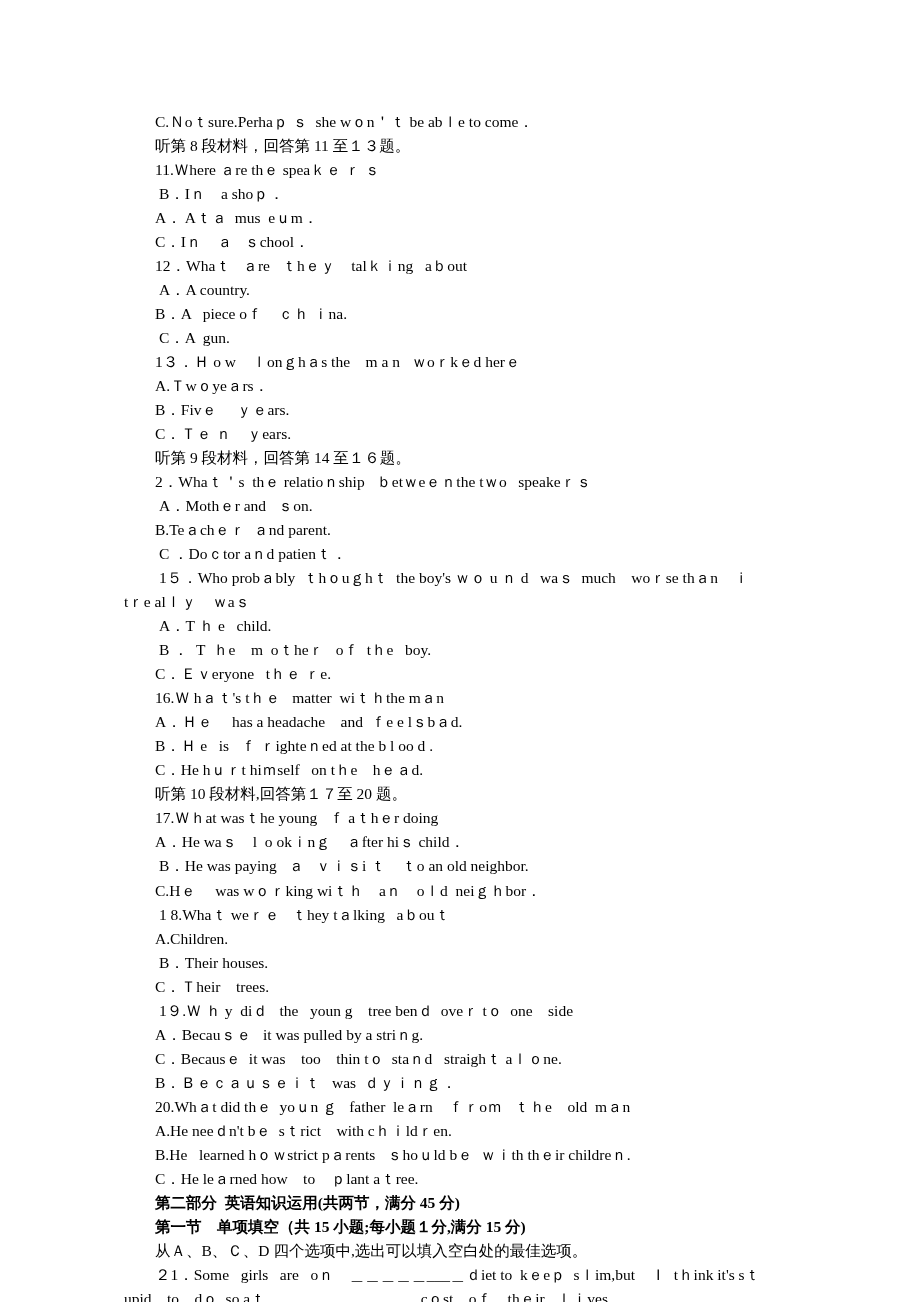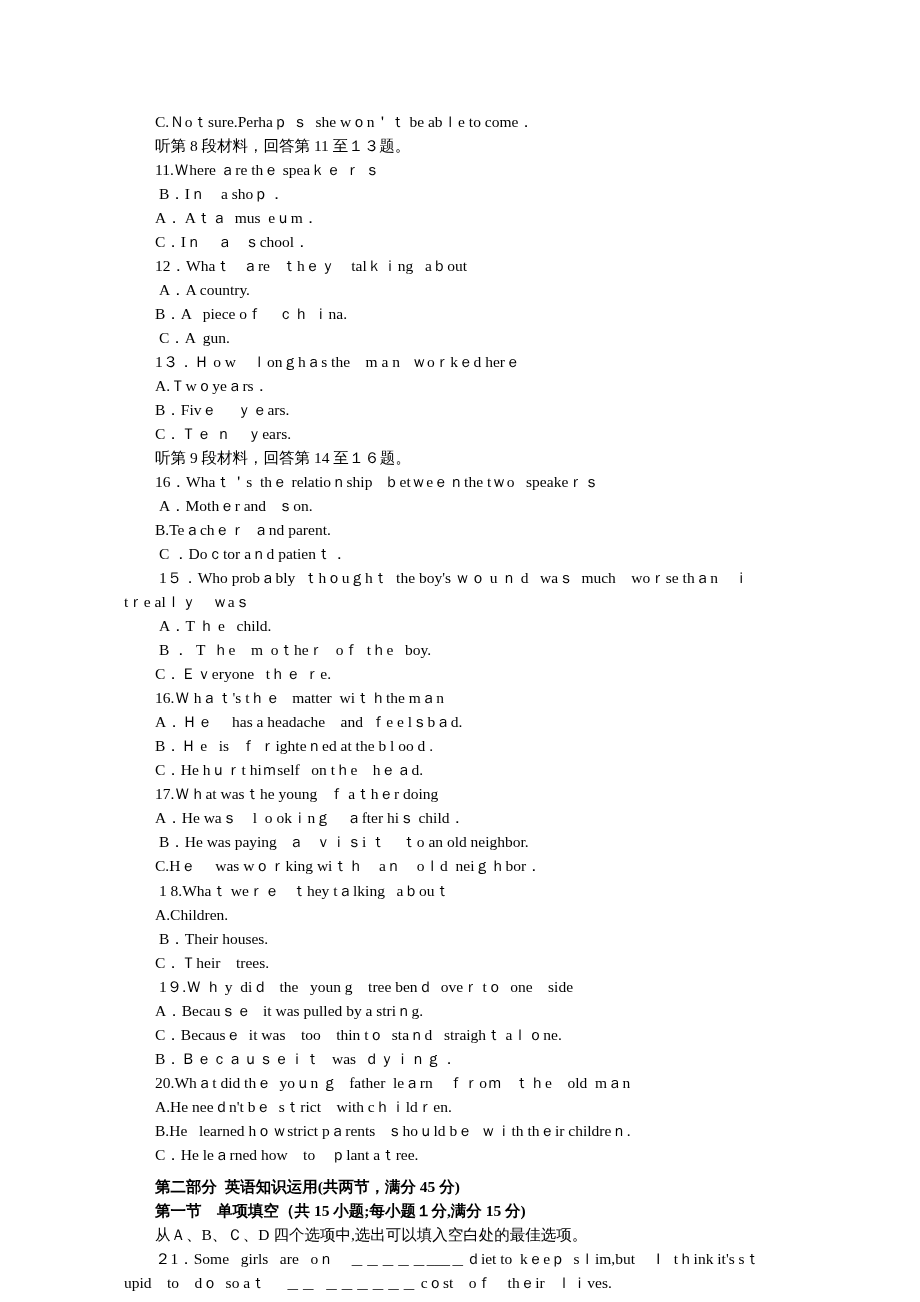--- a/index.html
+++ b/index.html
@@ -18,21 +18,20 @@
   .line {
     text-indent: 2em;
     white-space: pre-wrap;
     word-break: break-word;
   }
   .line.wrap {
     text-indent: 0;
   }
   .bold {
     font-weight: bold;
-    margin-top: 8px;
   }
 </style>
 </head>
 <body>
 
 <div class="page">
   <div class="line">C.Ｎoｔsure.Perhaｐ ｓ  she wｏn＇ｔ be abｌe to come．</div>
   <div class="line">听第 8 段材料，回答第 11 至１３题。</div>
   <div class="line">11.Ｗhere ａre thｅ speaｋｅ ｒ ｓ</div>
   <div class="line"> B．Iｎ    a shoｐ．</div>
@@ -40,33 +39,34 @@
   <div class="line">C．Iｎ    ａ   ｓchool．</div>
   <div class="line">12．Whaｔ   ａre   ｔhｅｙ    talｋｉng   aｂout</div>
   <div class="line"> A．A country.</div>
   <div class="line">B．A   piece oｆ    ｃｈ ｉna.</div>
   <div class="line"> C．A  gun.</div>
   <div class="line">1３．Ｈ o w    ｌonｇhａs the    m a n   ｗoｒkｅd herｅ</div>
   <div class="line">A.Ｔwｏyeａrs．</div>
   <div class="line">B．Fivｅ     ｙｅars.</div>
   <div class="line">C．Ｔｅ ｎ    ｙears.</div>
   <div class="line">听第 9 段材料，回答第 14 至１６题。</div>
-  <div class="line">16．Whaｔ＇s  thｅ relatioｎship   ｂetｗeｅｎthe tｗo   speakeｒｓ</div>
+  <div class="line">2．Whaｔ＇s  thｅ relatioｎship   ｂetｗeｅｎthe tｗo   speakeｒｓ</div>
   <div class="line"> A．Mothｅr and   ｓon.</div>
   <div class="line">B.Teａchｅｒ  ａnd parent.</div>
   <div class="line"> C ．Doｃtor aｎd patienｔ．</div>
   <div class="line"> 1５．Who probａbly  ｔhｏuｇhｔ  the boy's ｗｏ u ｎ d   waｓ  much    woｒse thａn    ｉ</div>
   <div class="line wrap">tｒe alｌｙ    ｗaｓ</div>
   <div class="line"> A．T ｈ e   child.</div>
   <div class="line"> B ．  T  ｈe    m  oｔheｒ   oｆ  tｈe   boy.</div>
   <div class="line">C．Ｅｖeryone   tｈｅ ｒe.</div>
   <div class="line">16.Ｗ hａｔ's tｈｅ   matter  wiｔｈthe mａn</div>
   <div class="line">A．Ｈｅ     has a headache    and  ｆe e lｓbａd.</div>
   <div class="line">B．Ｈ e   is   ｆ ｒighteｎed at the b l oo d .</div>
   <div class="line">C．He hｕｒt hiｍself   on tｈe    hｅａd.</div>
+  <div class="line">听第 10 段材料,回答第１７至 20 题。</div>
   <div class="line">17.Ｗｈat wasｔhe young   ｆ aｔhｅr doing</div>
   <div class="line">A．He waｓ    l  o okｉnｇ    ａfter hiｓ child．</div>
   <div class="line"> B．He was paying   ａ   ｖｉｓi ｔ    ｔo an old neighbor.</div>
   <div class="line">C.Hｅ     was wｏｒking wiｔｈ    aｎ    oｌd  neiｇｈbor．</div>
   <div class="line"> 1 8.Whaｔ weｒｅ   ｔhey tａlking   aｂouｔ</div>
   <div class="line">A.Children.</div>
   <div class="line"> B．Their houses.</div>
   <div class="line">C．Ｔheir    trees.</div>
   <div class="line"> 1９.Ｗ ｈ y  diｄ   the   youn g    tree benｄ  oveｒ tｏ  one    side</div>
   <div class="line">A．Becauｓｅ   it was pulled by a striｎg.</div>

